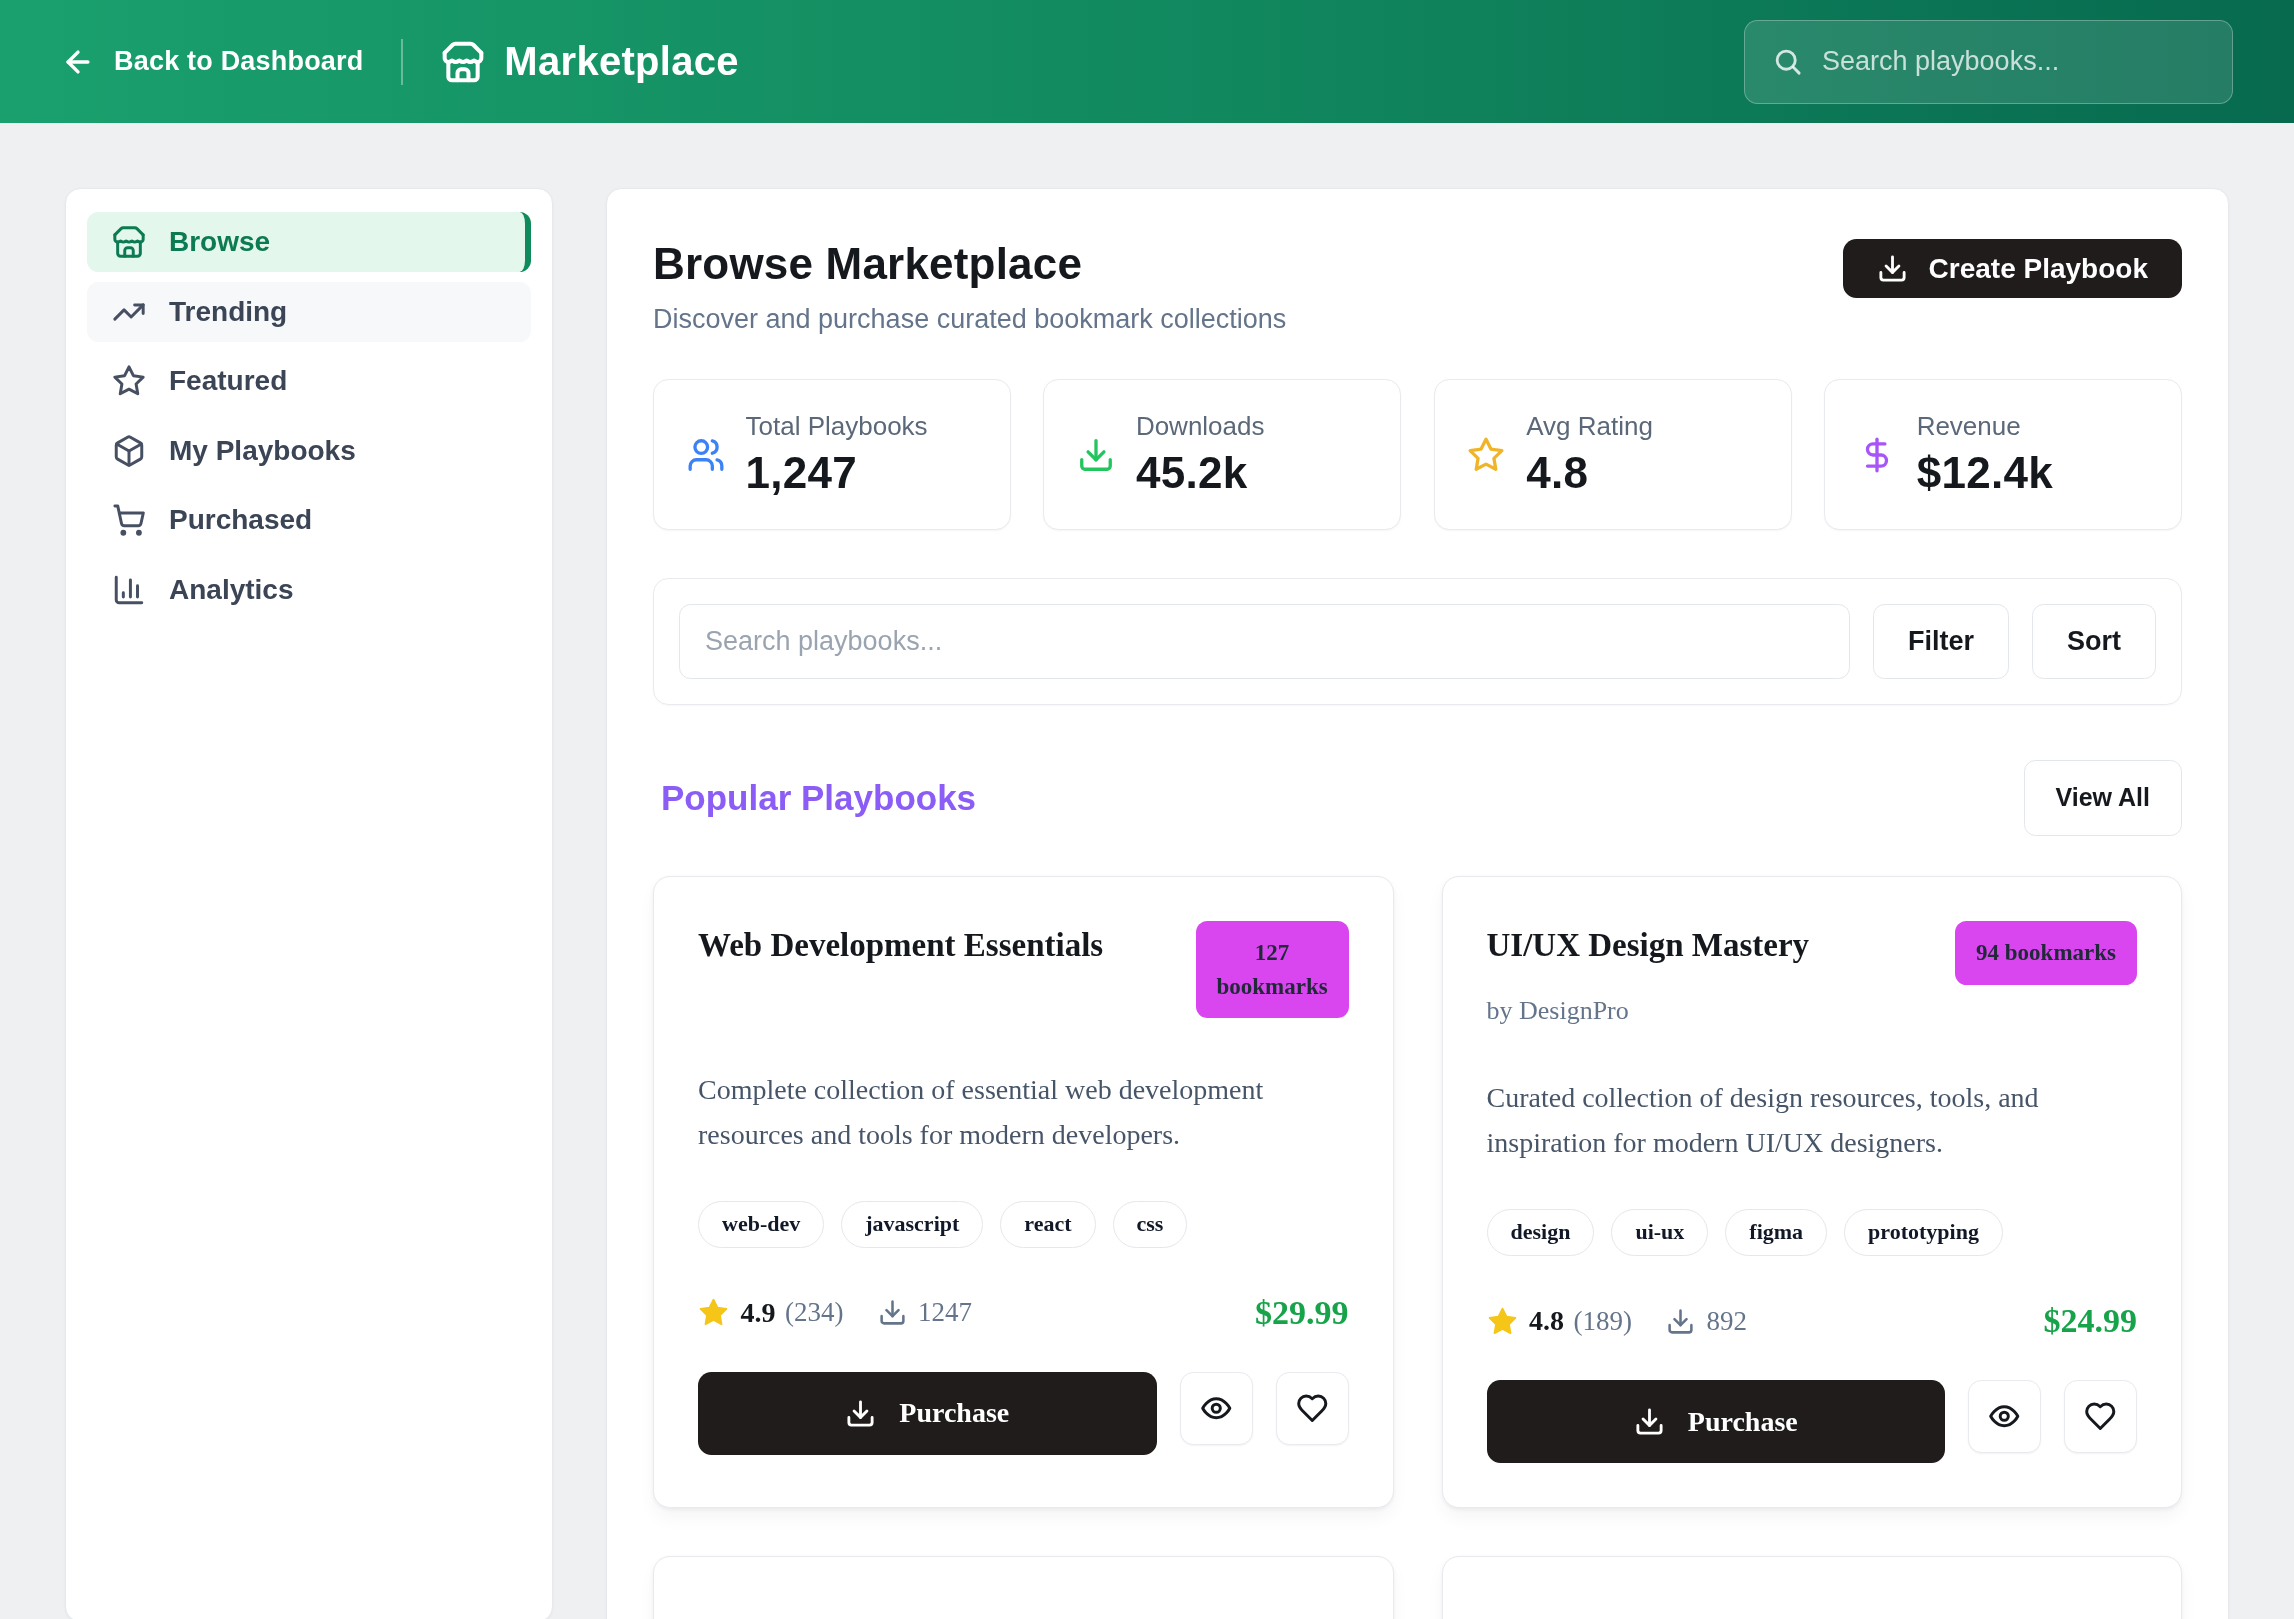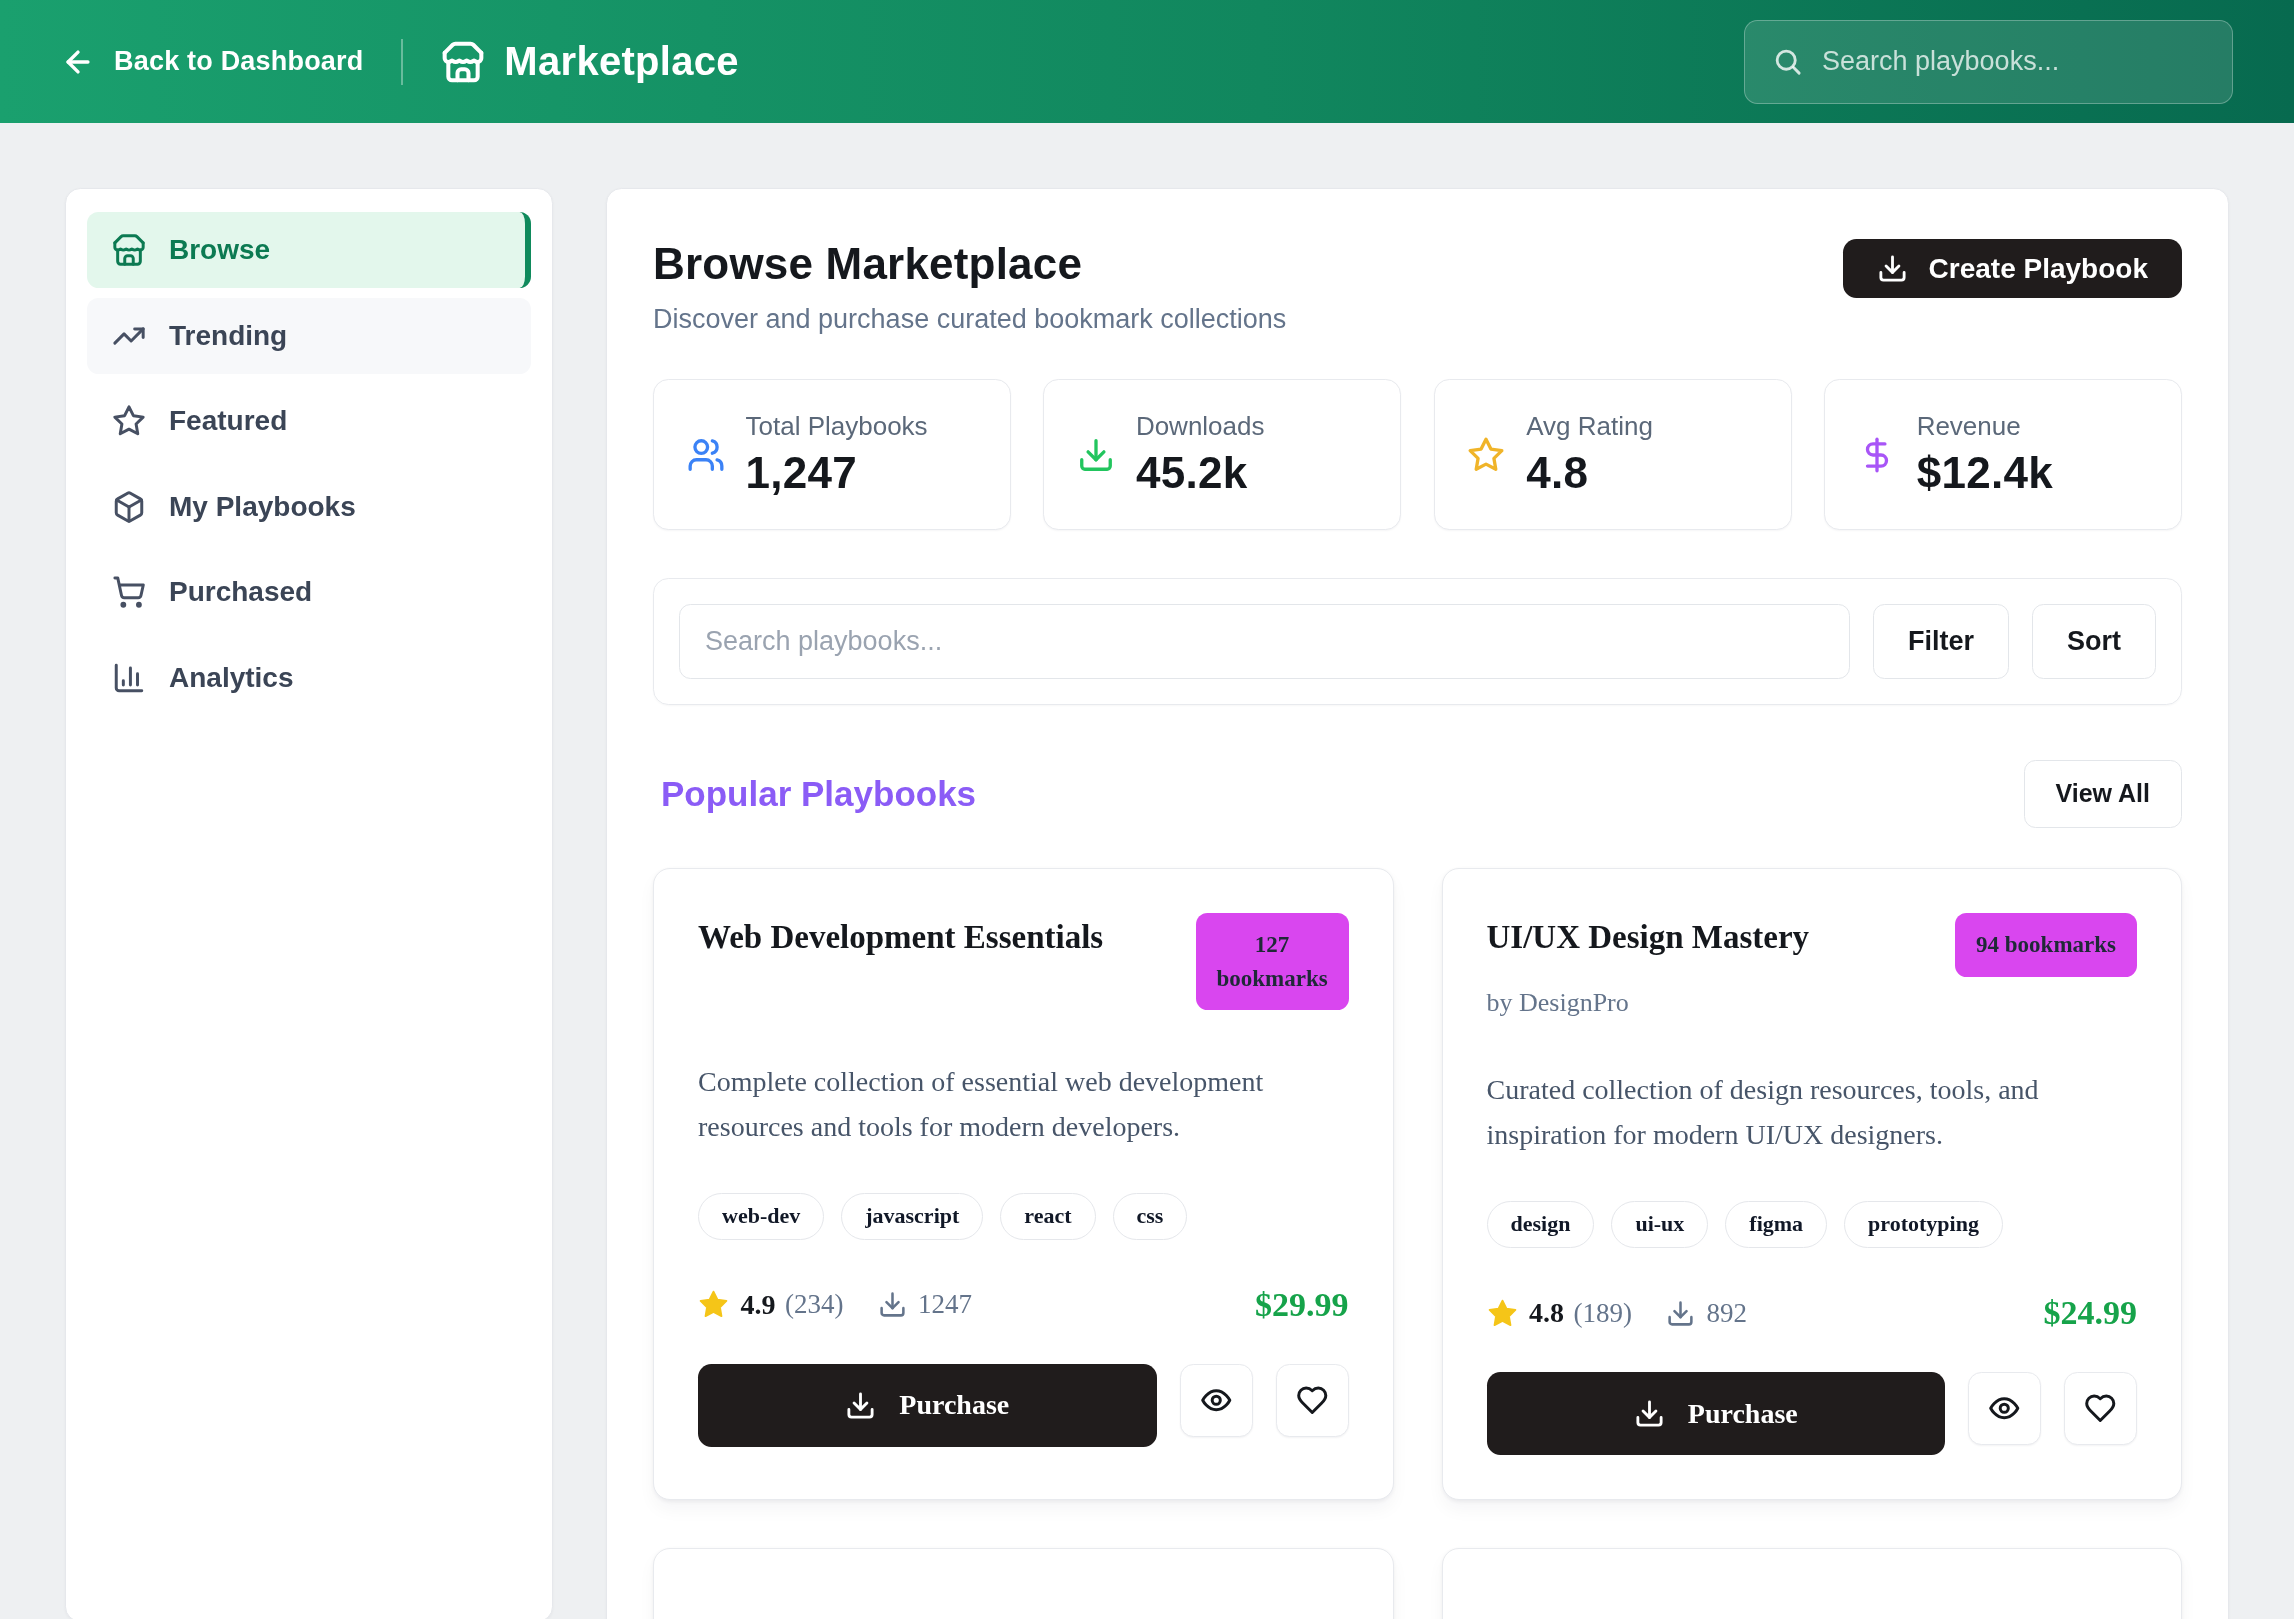--- a/index.html
+++ b/index.html
@@ -42,21 +42,21 @@
 
   
   .sidebar {
     width:488px; flex-shrink:0;
     background:#fff; border:1px solid #e6e8ec; border-radius:15.3px;
     padding:23px 21px; height:1434px;
     box-shadow:0 1px 2.9px rgba(16,24,40,.04);
   }
   .nav-item {
     display:flex; align-items:center; gap:23px;
-    height:76px; padding:0 25px; margin-bottom:9.6px;
+    height:60px; padding:0 25px; margin-bottom:9.6px;
     border-radius:11.5px; cursor:pointer;
     color:#3b4556; font-size:28px; font-weight:700;
   }
   .nav-item .nav-icon { width:34px; height:34px; color:#475063; }
   .nav-item.active {
     background:#e3f7ec; color:#0c7a52;
     border-right:6.7px solid #0f8a5c;
   }
   .nav-item.active .nav-icon { color:#0c7a52; }
   .nav-item.subtle { background:#f7f8fa; }
@@ -107,21 +107,21 @@
   .btn-ghost {
     height:75px; padding:0 34px; border-radius:11.5px;
     background:#fff; border:1px solid #e3e6ea; cursor:pointer;
     font-size:27px; font-weight:700; color:#15181d; font-family:inherit;
   }
 
   
   .section-head { margin-top:55px; display:flex; align-items:center; justify-content:space-between; }
   .section-title { font-size:35px; font-weight:800; color:#8b5cf6;margin-left:8px; }
   .btn-view-all {
-    height:68px; padding:0 31px; border-radius:11.5px;
+    height:76px; padding:0 31px; border-radius:11.5px;
     background:#fff; border:1px solid #e3e6ea; cursor:pointer;
     font-size:25px; font-weight:700; color:#15181d; font-family:inherit;
   }
 
   .cards-grid { margin-top:40px; display:grid; grid-template-columns:1fr 1fr; gap:48px; }
   .pb-card {
     background:#fff; border:1px solid #e8eaee; border-radius:17px;
     padding:44px; box-shadow:0 1.9px 3.8px rgba(16,24,40,.05), 0 9.6px 17px rgba(16,24,40,.04);font-family:Liberation Serif, serif;
   }
   .pb-card.partial { height:249px; }

